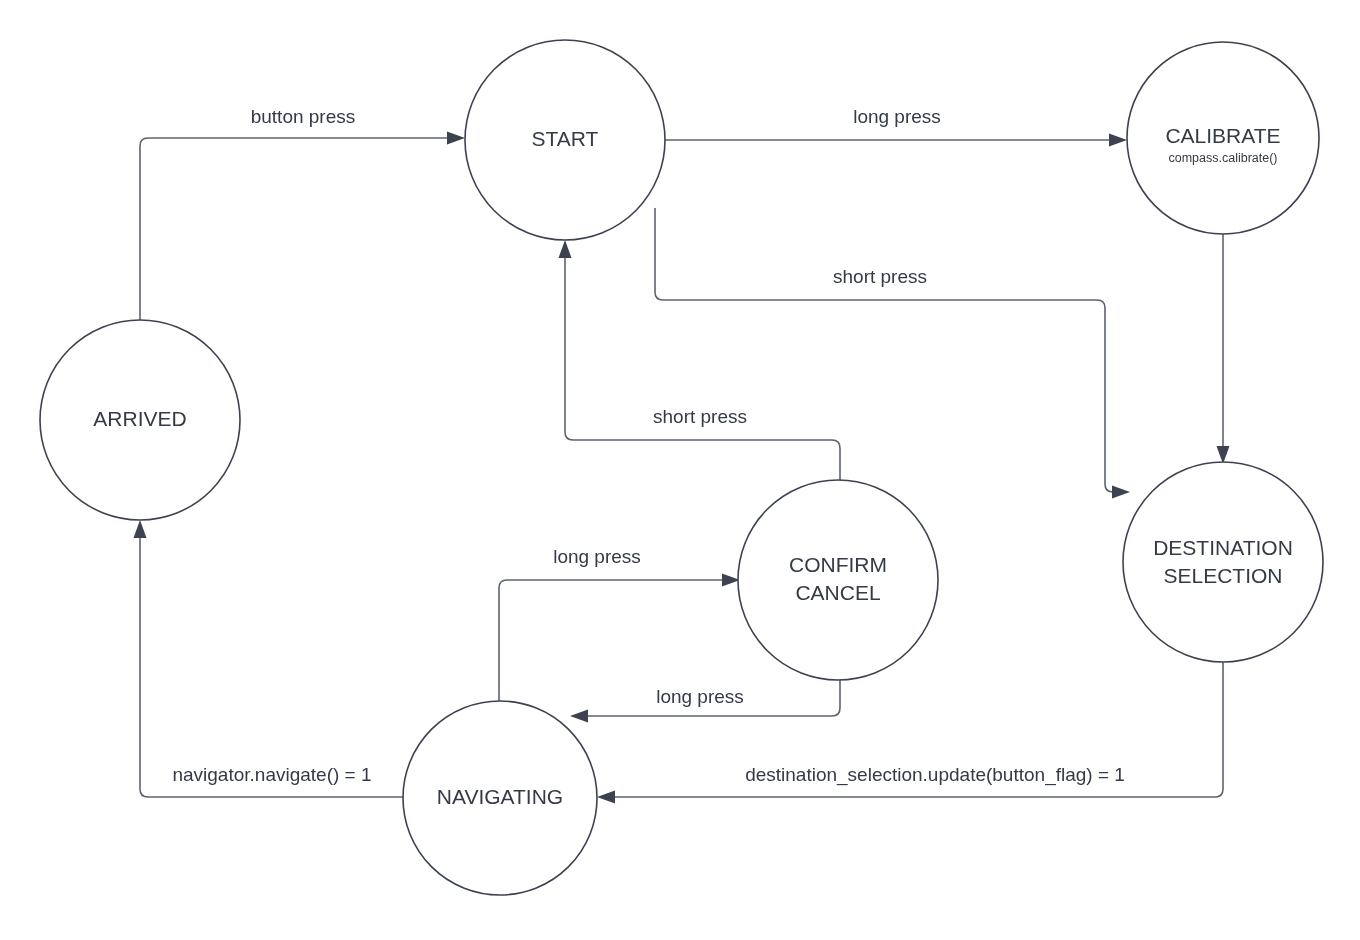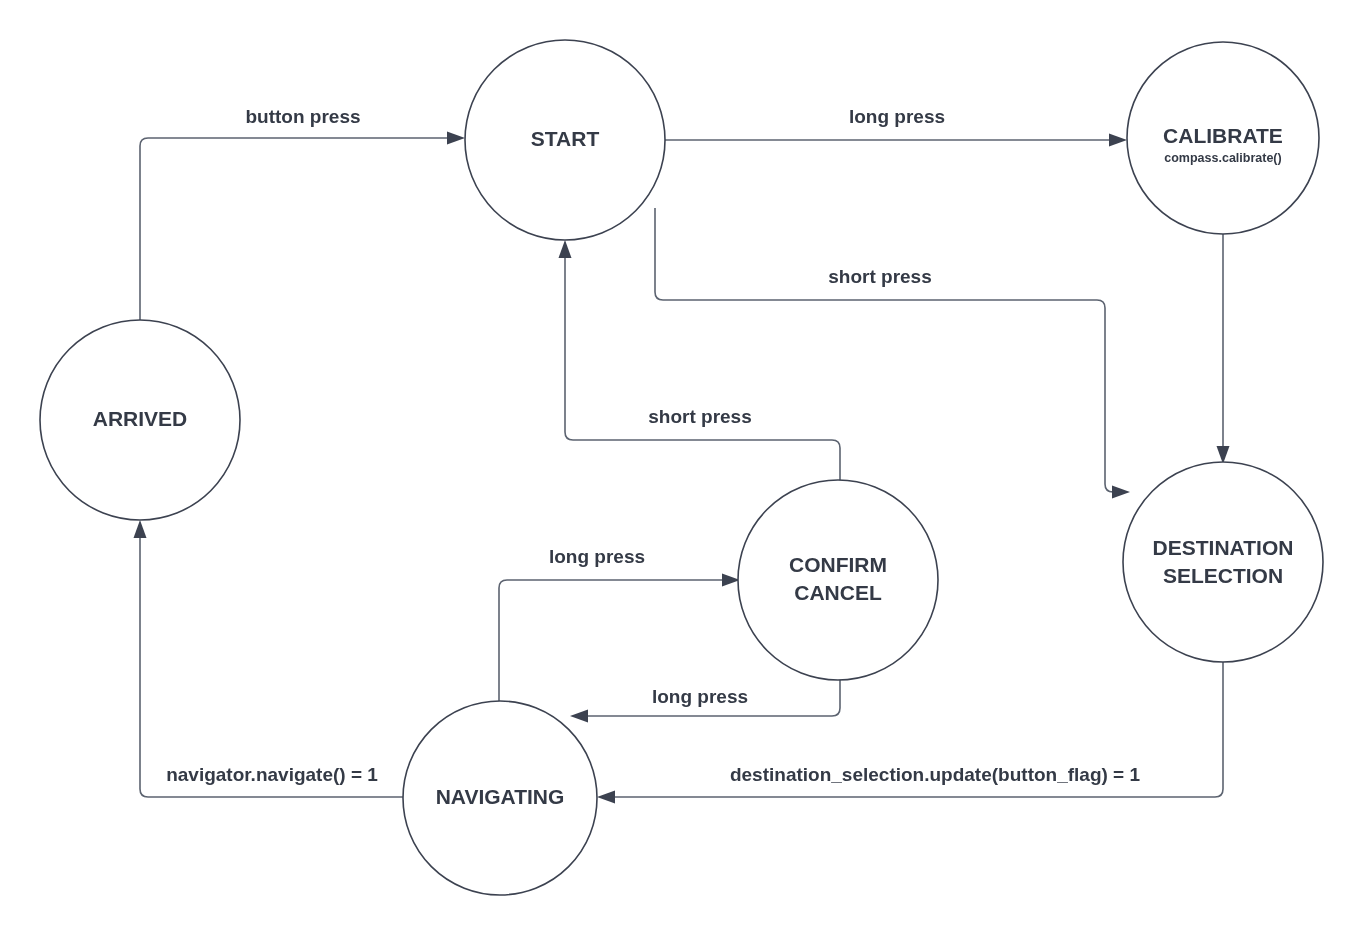--- a/index.html
+++ b/index.html
@@ -7,21 +7,20 @@
     padding: 0;
     background: #ffffff;
   }
   #canvas {
     position: relative;
     width: 1360px;
     height: 940px;
     background: #ffffff;
     font-family: "Liberation Sans", sans-serif;
     overflow: hidden;
-    font-weight: bold;
   }
   #diagram-svg {
     position: absolute;
     left: 0;
     top: 0;
     width: 1360px;
     height: 940px;
   }
   .node-circle {
     fill: #ffffff;

